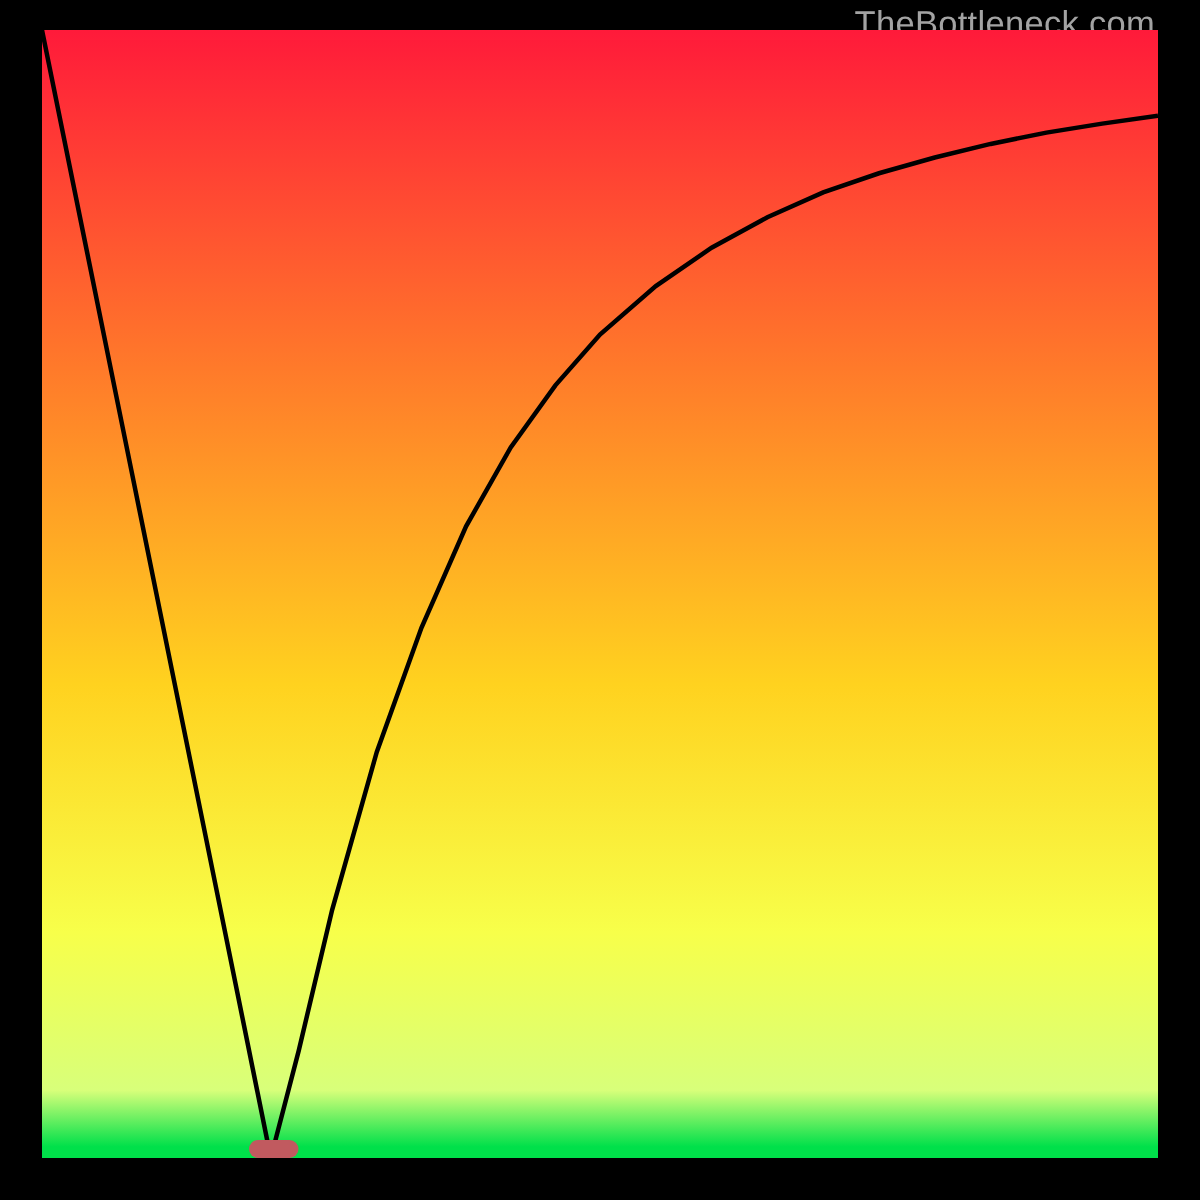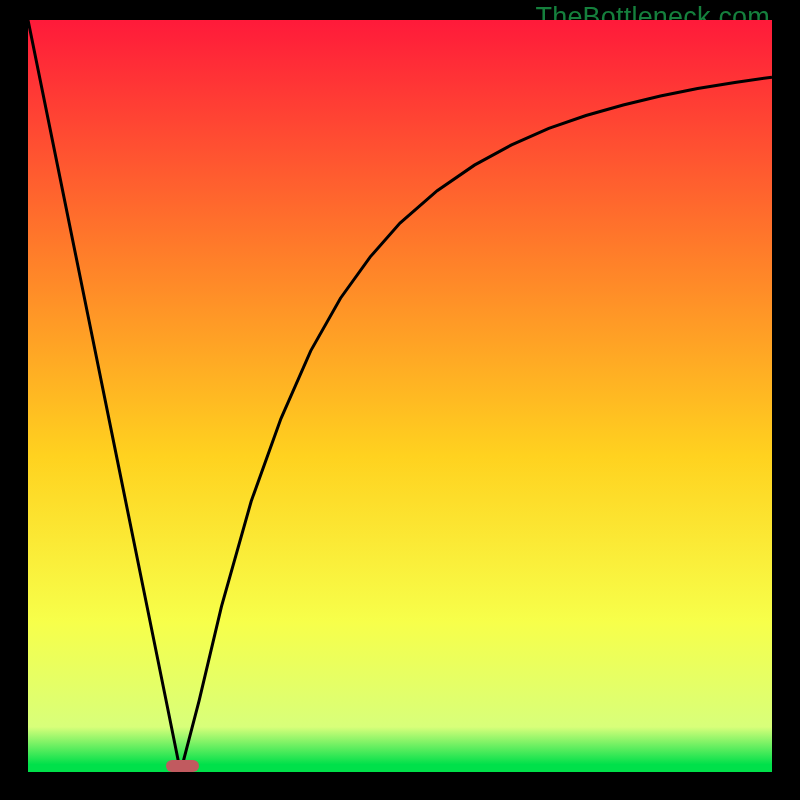--- a/index.html
+++ b/index.html
@@ -23,22 +23,22 @@
     position: absolute;
     left: 0;
     top: 0;
     width: 100%;
     height: 100%;
   }
   .watermark {
     position: absolute;
     top: 2px;
     right: 30px;
-    color: #15803d;
-    font-size: 27px;
+    color: #a3a3a3;
+    font-size: 23px;
     font-weight: 500;
     letter-spacing: 0.2px;
   }
   .optimal-marker {
     position: absolute;
     background: #c15a5f;
     border-radius: 6px;
     height: 12px;
   }
 </style>

